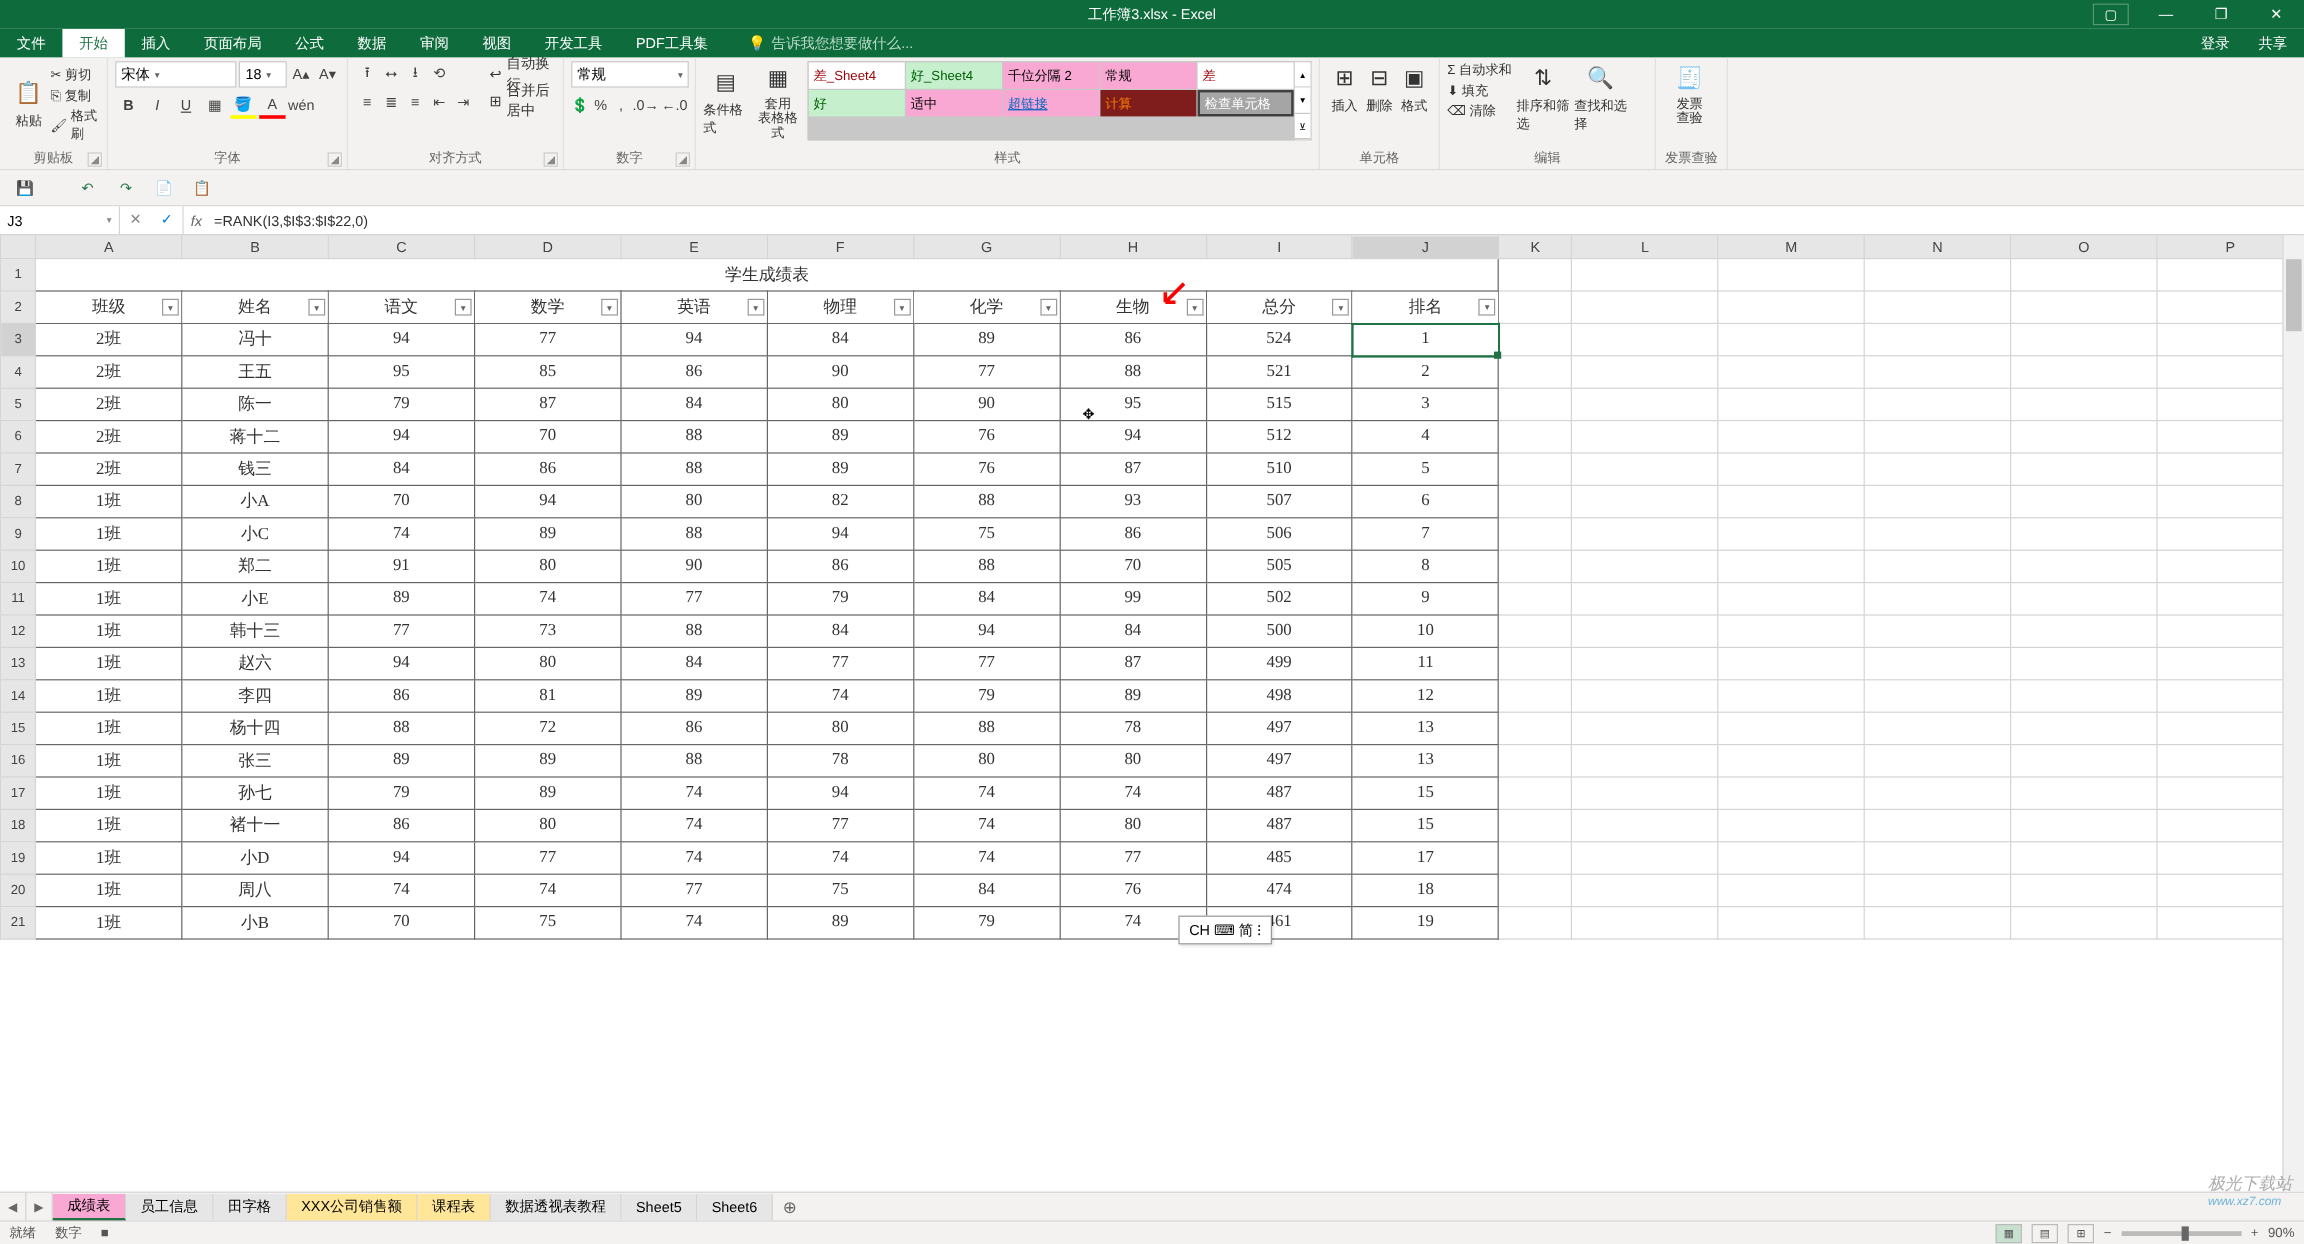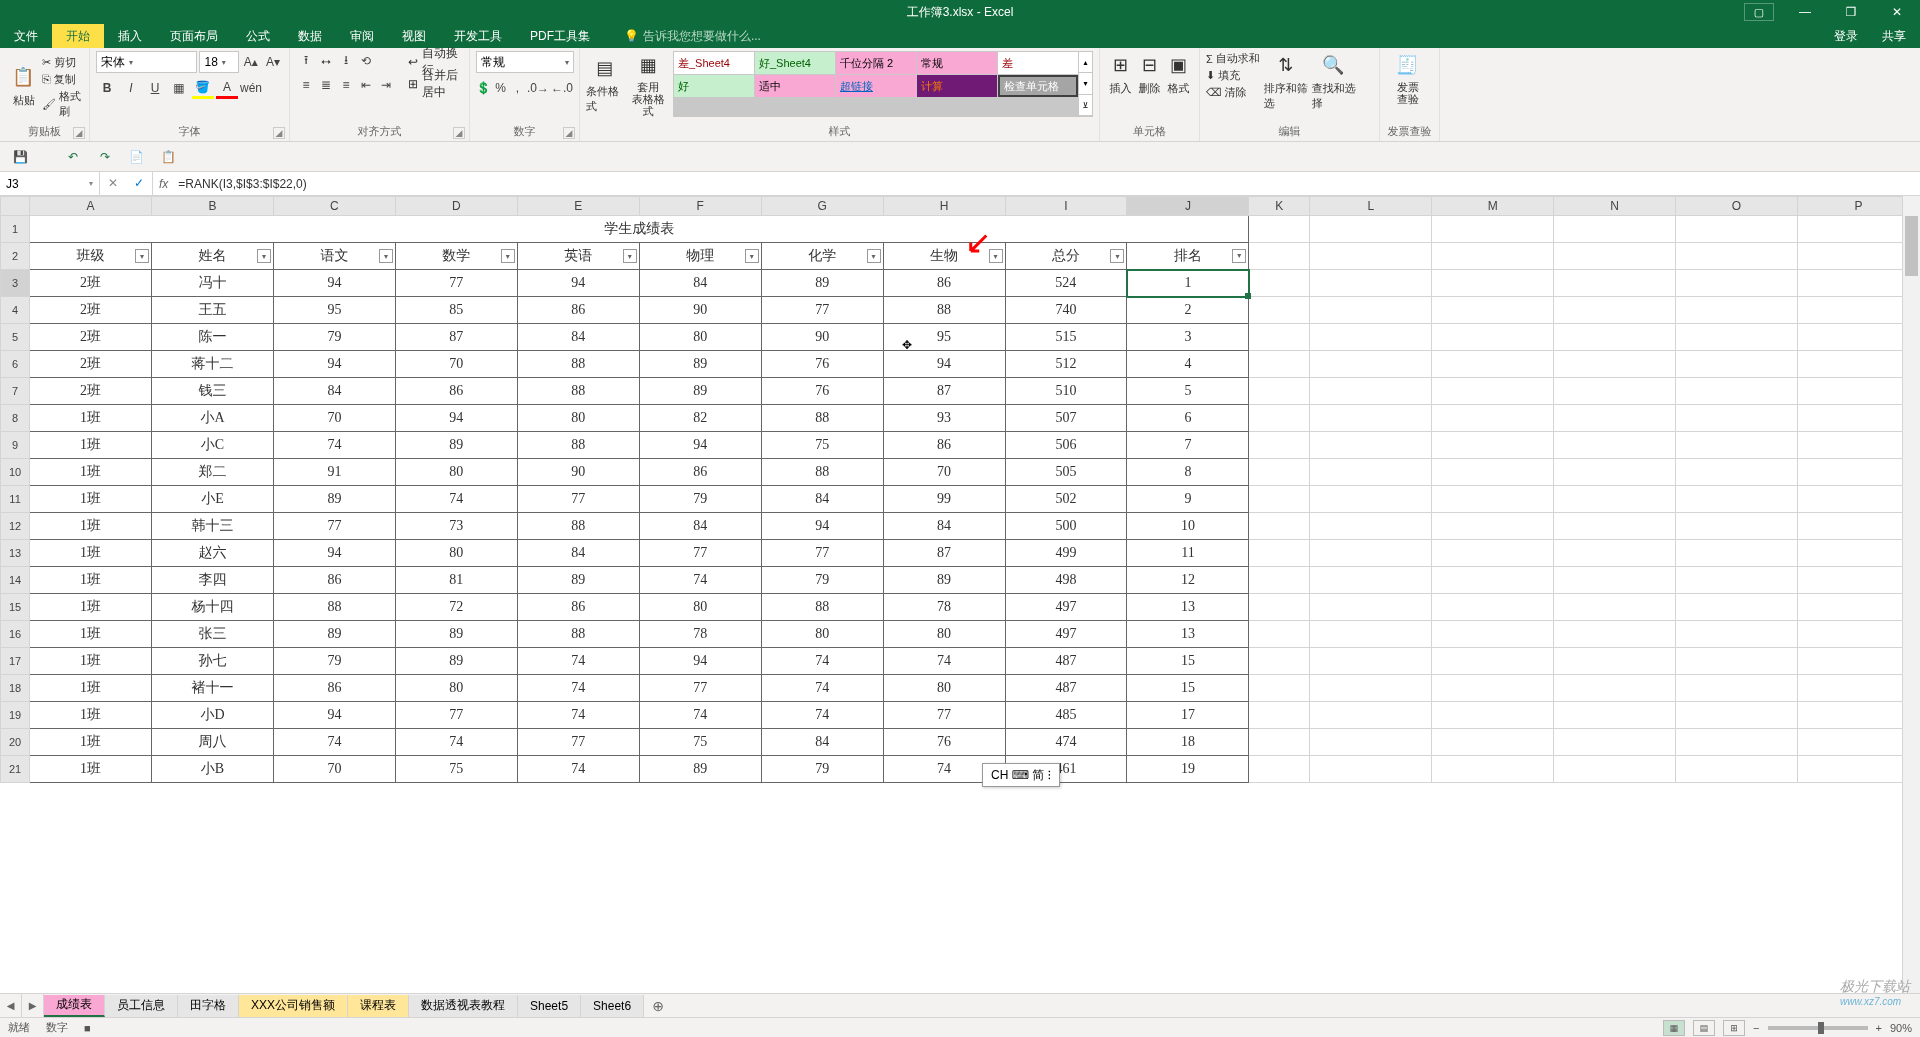--- a/index.html
+++ b/index.html
@@ -4,21 +4,21 @@
 <style>
 *{box-sizing:border-box;margin:0;padding:0;font-family:"Microsoft YaHei","Segoe UI",sans-serif}
 body{background:#fff;overflow:hidden;width:1920px;height:1037px;position:relative}
 .titlebar{height:24px;background:#0e6b3c;color:#fff;display:flex;align-items:center;position:relative}
 .titlebar .title{position:absolute;left:50%;transform:translateX(-50%);font-size:12px}
 .titlebar .wincontrols{position:absolute;right:0;display:flex}
 .titlebar .wincontrols div{width:46px;height:24px;display:flex;align-items:center;justify-content:center;font-size:12px}
 .titlebar .wincontrols .rib{width:30px;font-size:11px;border:1px solid rgba(255,255,255,.3);height:18px;margin-top:3px;margin-right:8px}
 .menubar{height:24px;background:#0e6b3c;display:flex;align-items:center}
 .menubar .tab{padding:0 14px;height:24px;display:flex;align-items:center;color:#fff;font-size:12px;cursor:pointer}
-.menubar .tab.active{background:#fde047;color:#217346}
+.menubar .tab.active{background:#ffffff;color:#217346}
 .menubar .tell{margin-left:20px;color:#b8d9c7;font-size:12px;display:flex;align-items:center;gap:4px}
 .menubar .right{margin-left:auto;display:flex;gap:24px;padding-right:14px;color:#fff;font-size:12px}
 .ribbon{height:94px;background:#f3f2f1;border-bottom:1px solid #d4d4d4;display:flex}
 .rgroup{border-right:1px solid #e1e1e1;padding:3px 6px;display:flex;flex-direction:column;position:relative}
 .rgroup .glabel{position:absolute;bottom:2px;left:0;right:0;text-align:center;font-size:11px;color:#666}
 .rgroup .dlg{position:absolute;bottom:2px;right:4px;font-size:9px;color:#888;border:1px solid #ccc;width:12px;height:12px;display:flex;align-items:center;justify-content:center}
 .bigbtn{display:flex;flex-direction:column;align-items:center;justify-content:center;width:44px;font-size:11px;color:#333;gap:2px}
 .bigbtn .icon{width:28px;height:28px;display:flex;align-items:center;justify-content:center;font-size:18px}
 .clip-side{display:flex;flex-direction:column;gap:2px;font-size:11px;color:#333;padding-top:4px}
 .clip-side div{display:flex;align-items:center;gap:3px}
@@ -27,21 +27,21 @@
 .combo .dd{font-size:8px;color:#666}
 .sbtn{width:22px;height:22px;display:flex;align-items:center;justify-content:center;font-size:12px;color:#444;cursor:pointer}
 .alignrow{display:flex;gap:0}
 .alignrow .sbtn{width:20px;height:20px}
 .wrapitem{display:flex;align-items:center;gap:4px;font-size:12px;color:#333;height:22px;padding:0 4px}
 .styles-gallery{display:grid;grid-template-columns:repeat(5,80px);grid-template-rows:22px 22px;gap:1px;border:1px solid #c8c8c8;background:#c8c8c8}
 .styles-gallery .cell{background:#f9a8d4;font-size:11px;display:flex;align-items:center;padding:0 4px;overflow:hidden;white-space:nowrap}
 .styles-gallery .cell.bad{background:#ffffff;color:#9c0006}
 .styles-gallery .cell.good{background:#c6efce;color:#006100}
 .styles-gallery .cell.link{color:#0563c1;text-decoration:underline}
-.styles-gallery .cell.calc{background:#701a75;color:#fa7d00}
+.styles-gallery .cell.calc{background:#7f1d1d;color:#fa7d00}
 .styles-gallery .cell.check{background:#a5a5a5;color:#fff;border:2px solid #3f3f3f}
 .gallery-arrows{width:14px;display:flex;flex-direction:column;border:1px solid #c8c8c8;border-left:none}
 .gallery-arrows div{flex:1;display:flex;align-items:center;justify-content:center;font-size:8px;background:#fff;border-bottom:1px solid #c8c8c8}
 .qat{height:30px;background:#f3f2f1;border-bottom:1px solid #d4d4d4;display:flex;align-items:center;padding-left:10px;gap:10px}
 .qat .sbtn{color:#217346}
 .formulabar{height:24px;border-bottom:1px solid #d4d4d4;display:flex;align-items:center;background:#fff}
 .namebox{width:100px;border-right:1px solid #d4d4d4;height:100%;display:flex;align-items:center;padding:0 6px;font-size:12px}
 .namebox .dd{margin-left:auto;font-size:8px;color:#888}
 .fbtns{display:flex;border-right:1px solid #d4d4d4;height:100%}
 .fbtns .sbtn{width:26px;color:#888}
@@ -411,21 +411,21 @@
         <tr>
           <th class="rowhead">4</th>
           <td class="datacell">2班</td>
           <td class="datacell">王五</td>
           <td class="datacell">95</td>
           <td class="datacell">85</td>
           <td class="datacell">86</td>
           <td class="datacell">90</td>
           <td class="datacell">77</td>
           <td class="datacell">88</td>
-          <td class="datacell">740</td>
+          <td class="datacell">521</td>
           <td class="datacell">2</td>
           <td class="emptycell"></td>
           <td class="emptycell"></td>
           <td class="emptycell"></td>
           <td class="emptycell"></td>
           <td class="emptycell"></td>
           <td class="emptycell"></td>
         </tr>
         <tr>
           <th class="rowhead">5</th>

